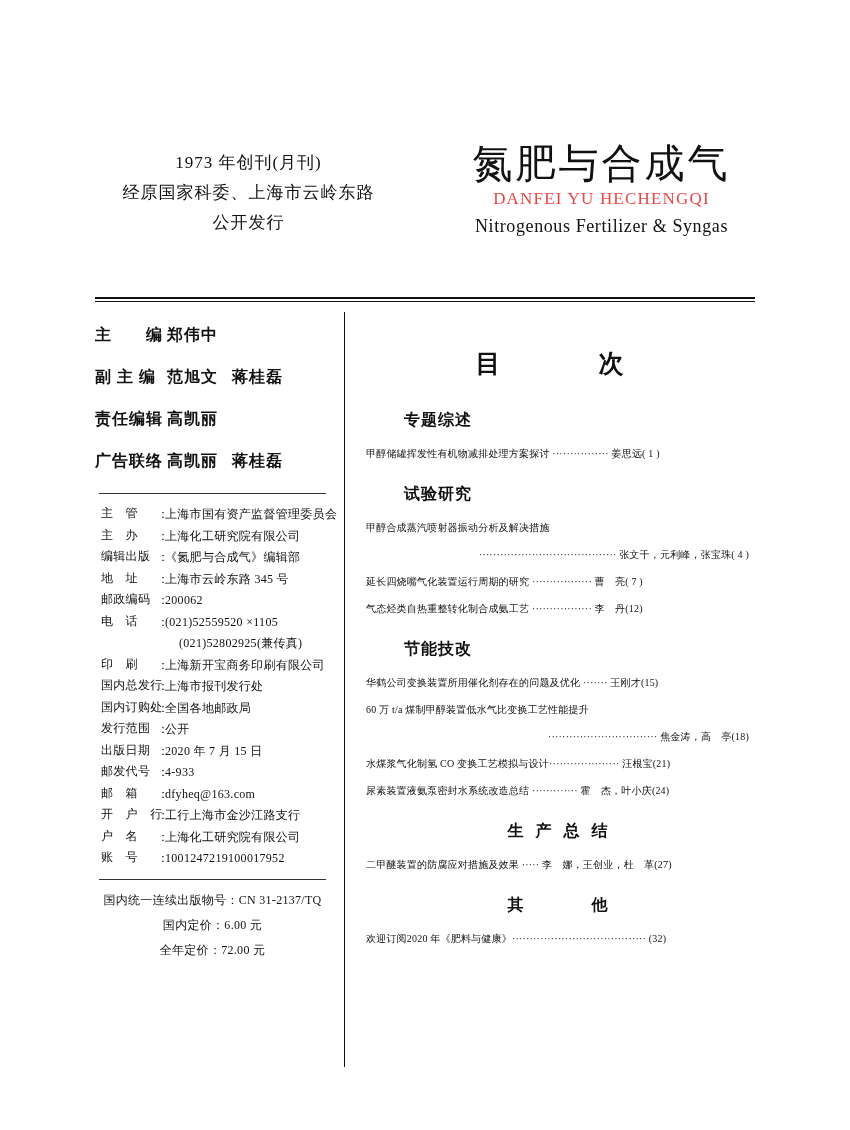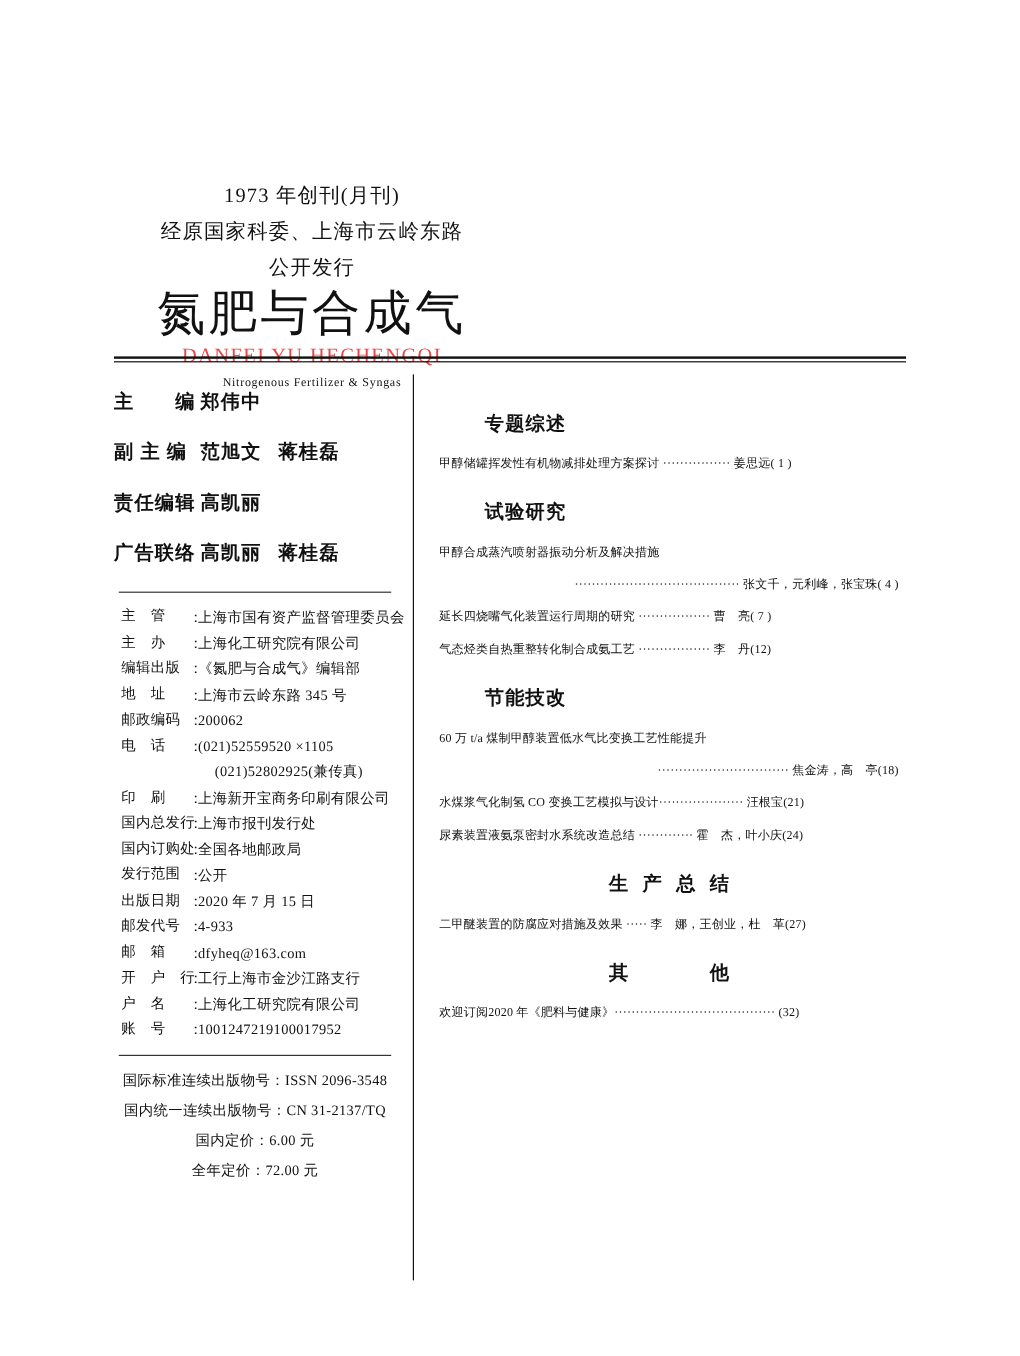--- a/index.html
+++ b/index.html
@@ -22,22 +22,23 @@
     height: 1130px;
   }
 
   
   .masthead {
     position: absolute;
     left: 95px;
     top: 140px;
     width: 660px;
     display: flex;
-    flex-direction: column;
+    flex-direction: row;
     align-items: flex-start;
+    gap: 46px;
   }
   .masthead-left {
     width: 330px;
     text-align: center;
     padding-top: 8px;
   }
   .masthead-left div {
     font-size: 17px;
     line-height: 30px;
     letter-spacing: 1px;
@@ -56,21 +57,21 @@
     white-space: nowrap;
   }
   .journal-title-py {
     font-size: 17px;
     letter-spacing: 1.2px;
     margin-top: 3px;
     color: #ef4444;
     font-family: "Liberation Serif", serif;
   }
   .journal-title-en {
-    font-size: 10px;
+    font-size: 18px;
     letter-spacing: 0.6px;
     margin-top: 7px;
     font-style: normal;
     font-family: "Liberation Serif", serif;
   }
 
   
   .volume-line {
     position: absolute;
     left: 95px;
@@ -325,37 +326,38 @@
           <div class="v">上海化工研究院有限公司</div>
         </div>
         <div class="info-row">
           <div class="k">账　号</div>
           <div class="sep">：</div>
           <div class="v">1001247219100017952</div>
         </div>
       </div>
     <div class="hr-thin2"></div>
     <div class="issn-block" id="issn-block">
-        <div>国际标准连续出版物号：ISSN 2096-3548</div>
         <div>国内统一连续出版物号：CN 31-2137/TQ</div>
         <div>国内定价：6.00 元</div>
         <div>全年定价：72.00 元</div>
       </div>
   </div>
 
   <div class="right-col">
+    <div class="toc-title">目　　次</div>
     <div id="toc-body">
         <div class="section-head">专题综述</div>
         <div class="entry">甲醇储罐挥发性有机物减排处理方案探讨 ················ 姜思远( 1 )</div>
         <div class="section-head">试验研究</div>
         <div class="entry">甲醇合成蒸汽喷射器振动分析及解决措施</div>
         <div class="entry second">······································· 张文千，元利峰，张宝珠( 4 )</div>
         <div class="entry">延长四烧嘴气化装置运行周期的研究 ················· 曹　亮( 7 )</div>
         <div class="entry">气态烃类自热重整转化制合成氨工艺 ················· 李　丹(12)</div>
         <div class="section-head">节能技改</div>
+        <div class="entry">华鹤公司变换装置所用催化剂存在的问题及优化 ······· 王刚才(15)</div>
         <div class="entry">60 万 t/a 煤制甲醇装置低水气比变换工艺性能提升</div>
         <div class="entry second">······························· 焦金涛，高　亭(18)</div>
         <div class="entry">水煤浆气化制氢 CO 变换工艺模拟与设计···················· 汪根宝(21)</div>
         <div class="entry">尿素装置液氨泵密封水系统改造总结 ············· 霍　杰，叶小庆(24)</div>
         <div class="section-head centered">生产总结</div>
         <div class="entry">二甲醚装置的防腐应对措施及效果 ····· 李　娜，王创业，杜　革(27)</div>
         <div class="section-head centered">其　　他</div>
         <div class="entry">欢迎订阅2020 年《肥料与健康》······································ (32)</div>
       </div>
   </div>

